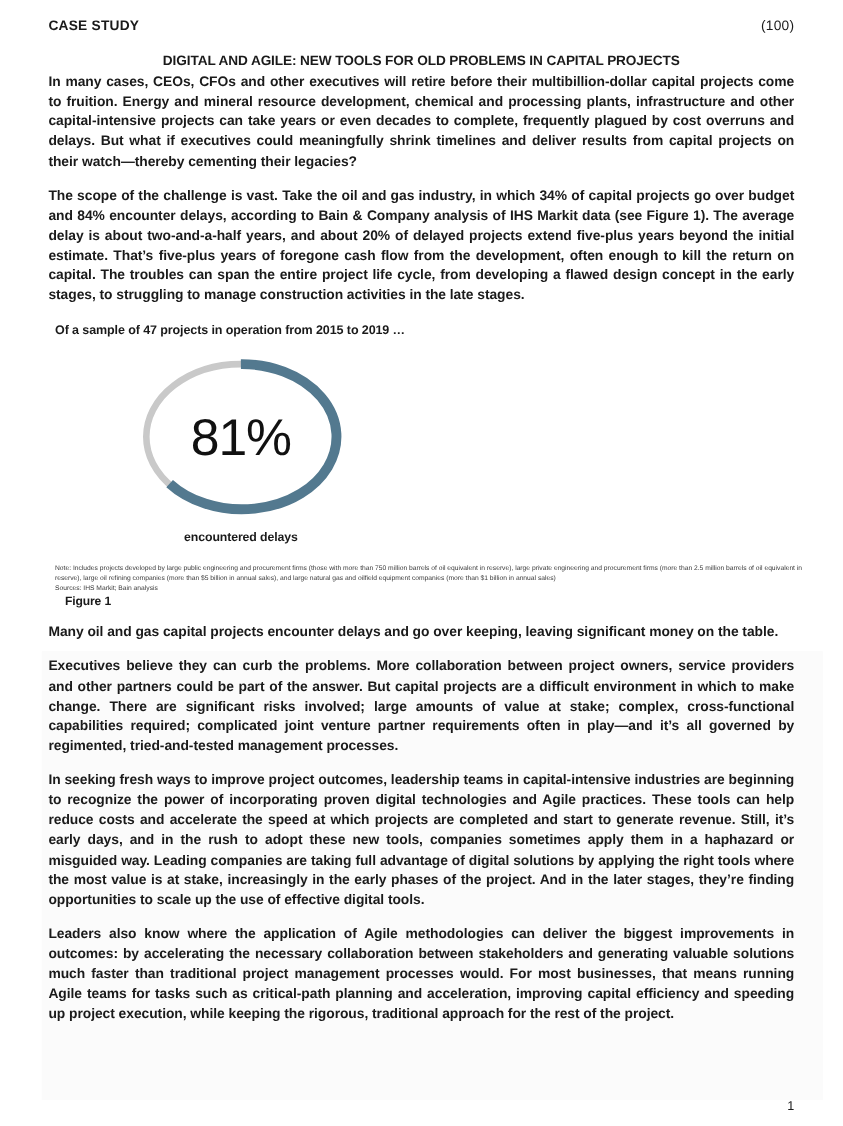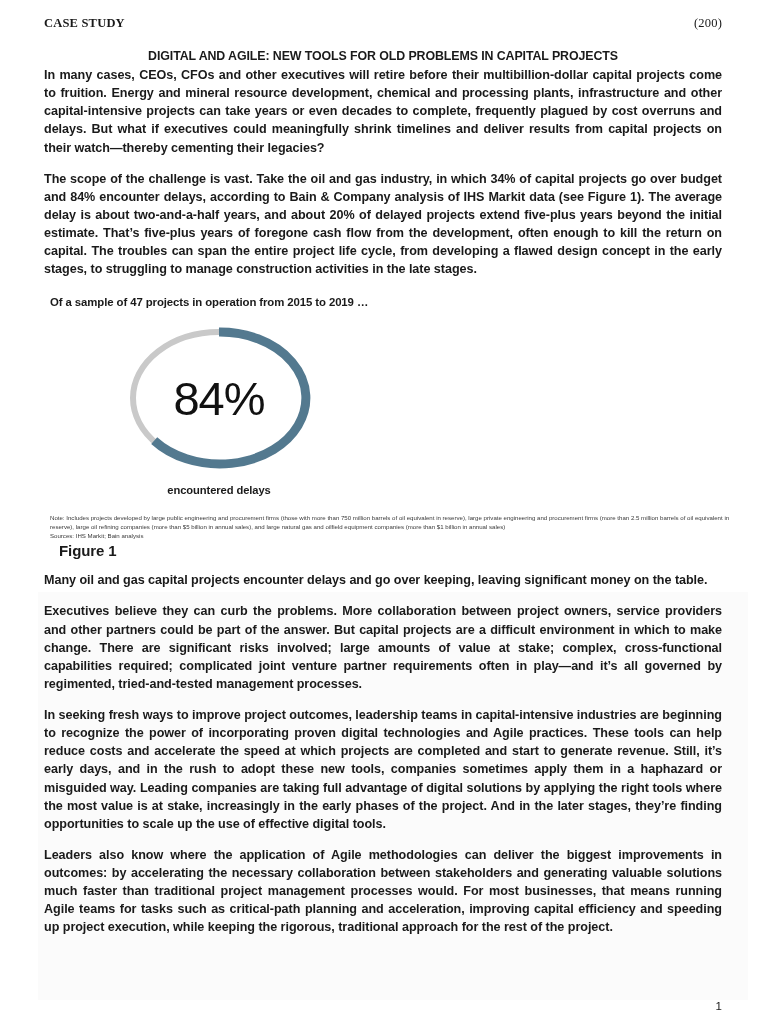--- a/index.html
+++ b/index.html
@@ -26,21 +26,20 @@
 
   
   .doc-header {
     display: flex;
     justify-content: space-between;
     align-items: flex-start;
     font-weight: bold;
     font-size: 12.5px;
     letter-spacing: 0.2px;
     margin-bottom: 18px;
-    font-family: Liberation Serif, serif;
   }
   .doc-header .left { font-weight: bold; }
   .doc-header .right { font-weight: normal; }
 
   
   .doc-title {
     text-align: center;
     font-weight: bold;
     font-size: 12.4px;
     letter-spacing: -0.1px;
@@ -111,21 +110,21 @@
     width: 690px;
     letter-spacing: 0px;
   }
   .fig-source {
     font-size: 6.1px;
     line-height: 1.42;
     color: #3a3a3a;
     margin: 0 0 0 6px;
   }
   .fig-caption {
-    font-size: 15px;
+    font-size: 11px;
     font-weight: bold;
     margin: 2px 0 0 0;
     letter-spacing: -0.1px;
     padding-left: 15px;
   }
 
   
   .lower-shade {
     position: absolute;
     left: 38px;
@@ -151,42 +150,42 @@
 </style>
 </head>
 <body>
 
 <div class="page">
 
   <div class="lower-shade"></div>
 
   <div class="doc-header">
     <span class="left">CASE STUDY</span>
-    <span class="right">(200)</span>
+    <span class="right">(100)</span>
   </div>
 
   <div class="doc-title">DIGITAL AND AGILE: NEW TOOLS FOR OLD PROBLEMS IN CAPITAL PROJECTS</div>
 
   <p class="body-para">In many cases, CEOs, CFOs and other executives will retire before their multibillion-dollar capital projects come to fruition. Energy and mineral resource development, chemical and processing plants, infrastructure and other capital-intensive projects can take years or even decades to complete, frequently plagued by cost overruns and delays. But what if executives could meaningfully shrink timelines and deliver results from capital projects on their watch—thereby cementing their legacies?</p>
   <p class="body-para">The scope of the challenge is vast. Take the oil and gas industry, in which 34% of capital projects go over budget and 84% encounter delays, according to Bain &amp; Company analysis of IHS Markit data (see Figure 1). The average delay is about two-and-a-half years, and about 20% of delayed projects extend five-plus years beyond the initial estimate. That’s five-plus years of foregone cash flow from the development, often enough to kill the return on capital. The troubles can span the entire project life cycle, from developing a flawed design concept in the early stages, to struggling to manage construction activities in the late stages.</p>
 
   <div>
 
     <div class="fig-lead">Of a sample of 47 projects in operation from 2015 to 2019 …</div>
 
     <div class="donut-row">
 
       <div class="donut-cell">
         <div class="donut-wrap">
           <svg viewBox="0 0 196 152">
             <ellipse cx="98" cy="76" rx="86" ry="66" fill="none" stroke="#c9c9c9" stroke-width="6"></ellipse>
             <path d="M 98 10
                      A 86 66 0 1 1 33.2 118.6" fill="none" stroke="#53798f" stroke-width="9" stroke-linecap="butt"></path>
           </svg>
-          <div class="donut-value">84%</div>
+          <div class="donut-value">81%</div>
         </div>
         <div class="donut-label">encountered delays</div>
       </div>
 
 
     </div>
 
     <div class="fig-note">Note: Includes projects developed by large public engineering and procurement firms (those with more than 750 million barrels of oil equivalent in reserve), large private engineering and procurement firms (more than 2.5 million barrels of oil equivalent in reserve), large oil refining companies (more than $5 billion in annual sales), and large natural gas and oilfield equipment companies (more than $1 billion in annual sales)</div>
     <div class="fig-source">Sources: IHS Markit; Bain analysis</div>
     <div class="fig-caption">Figure 1</div>

